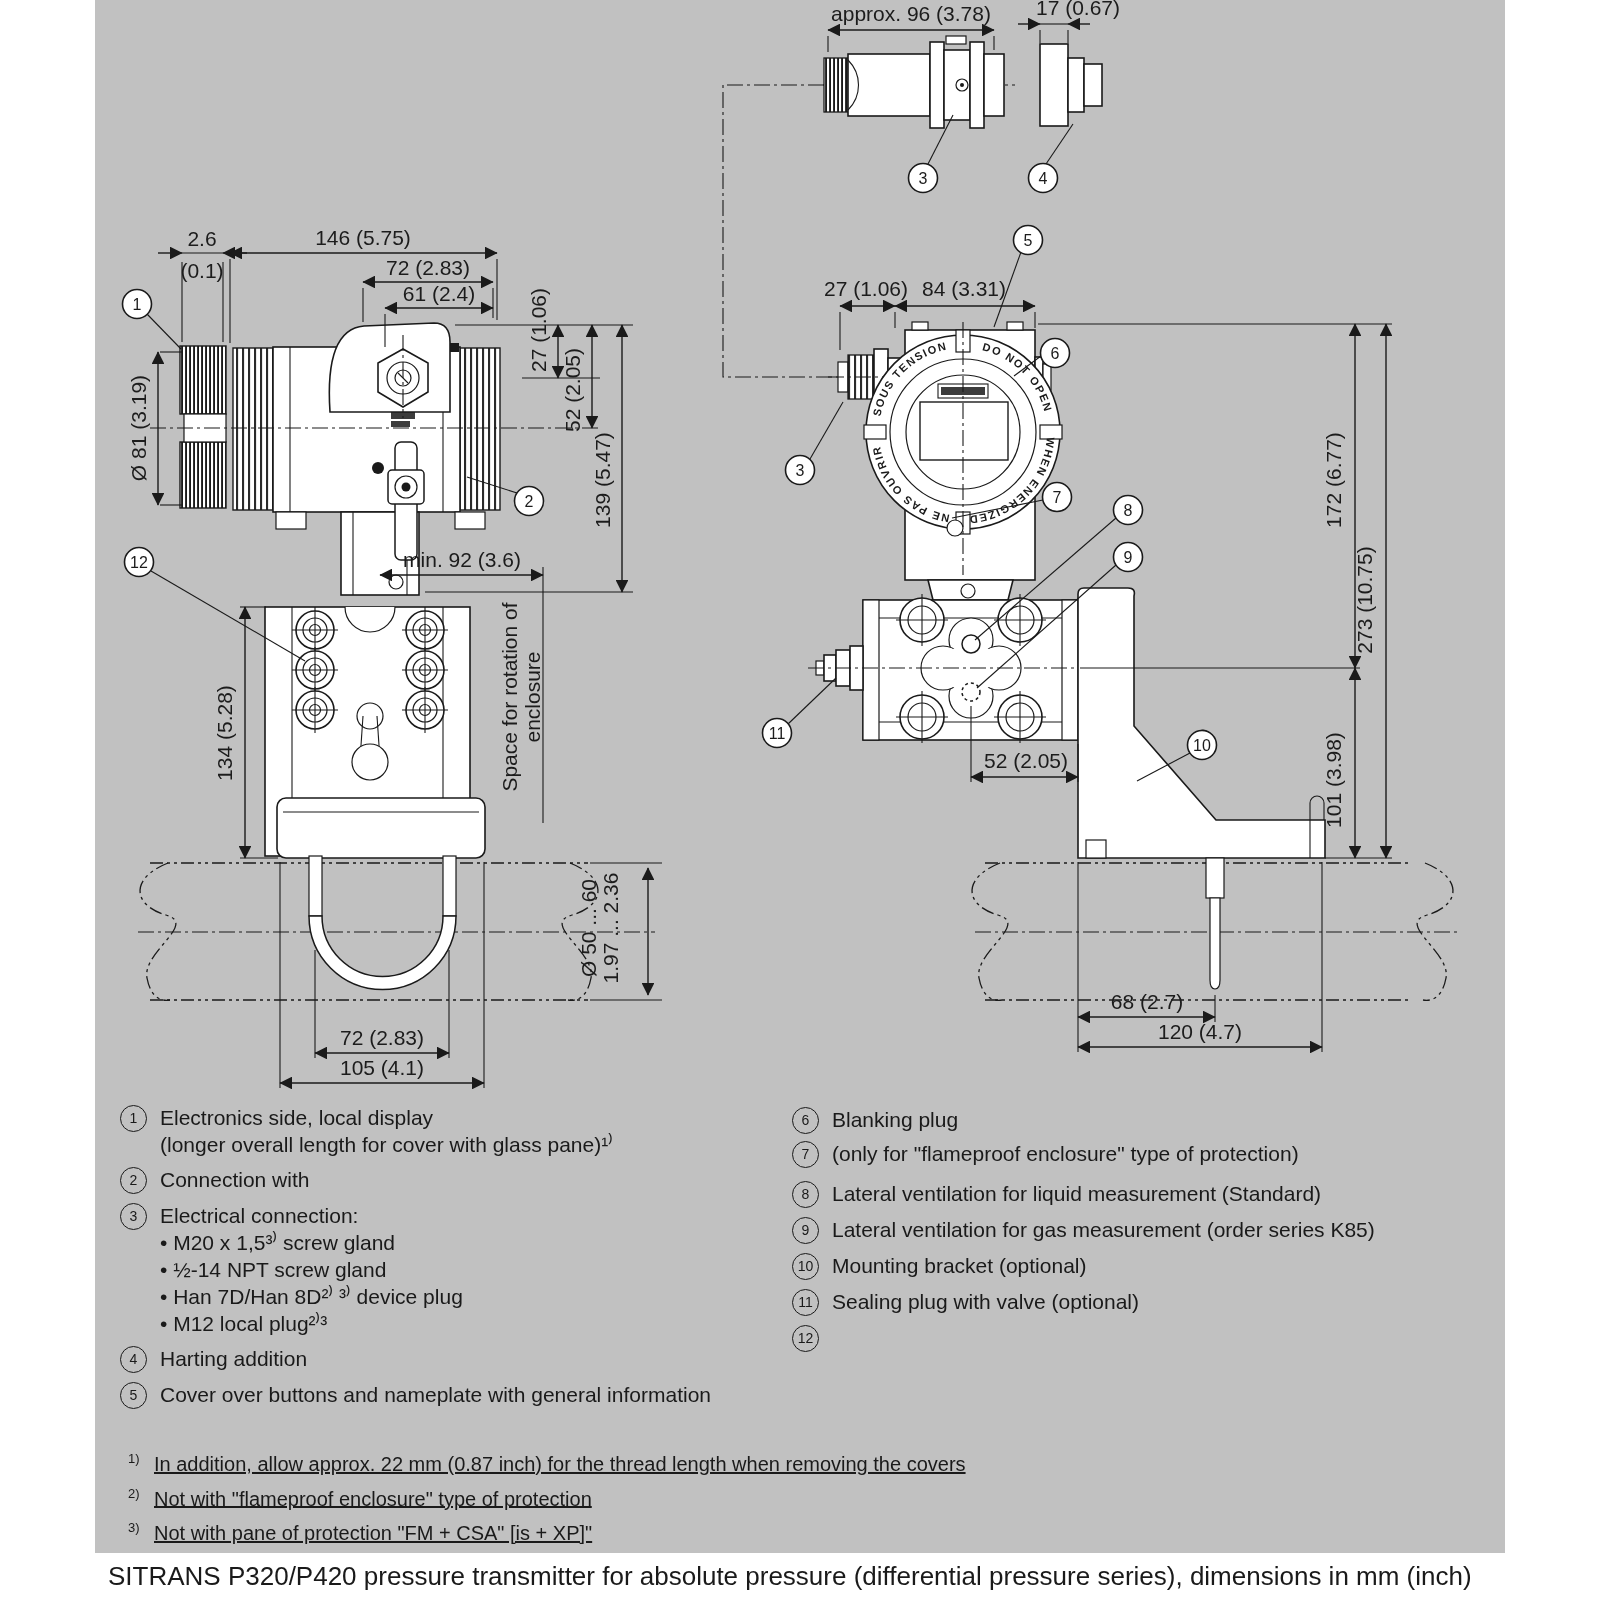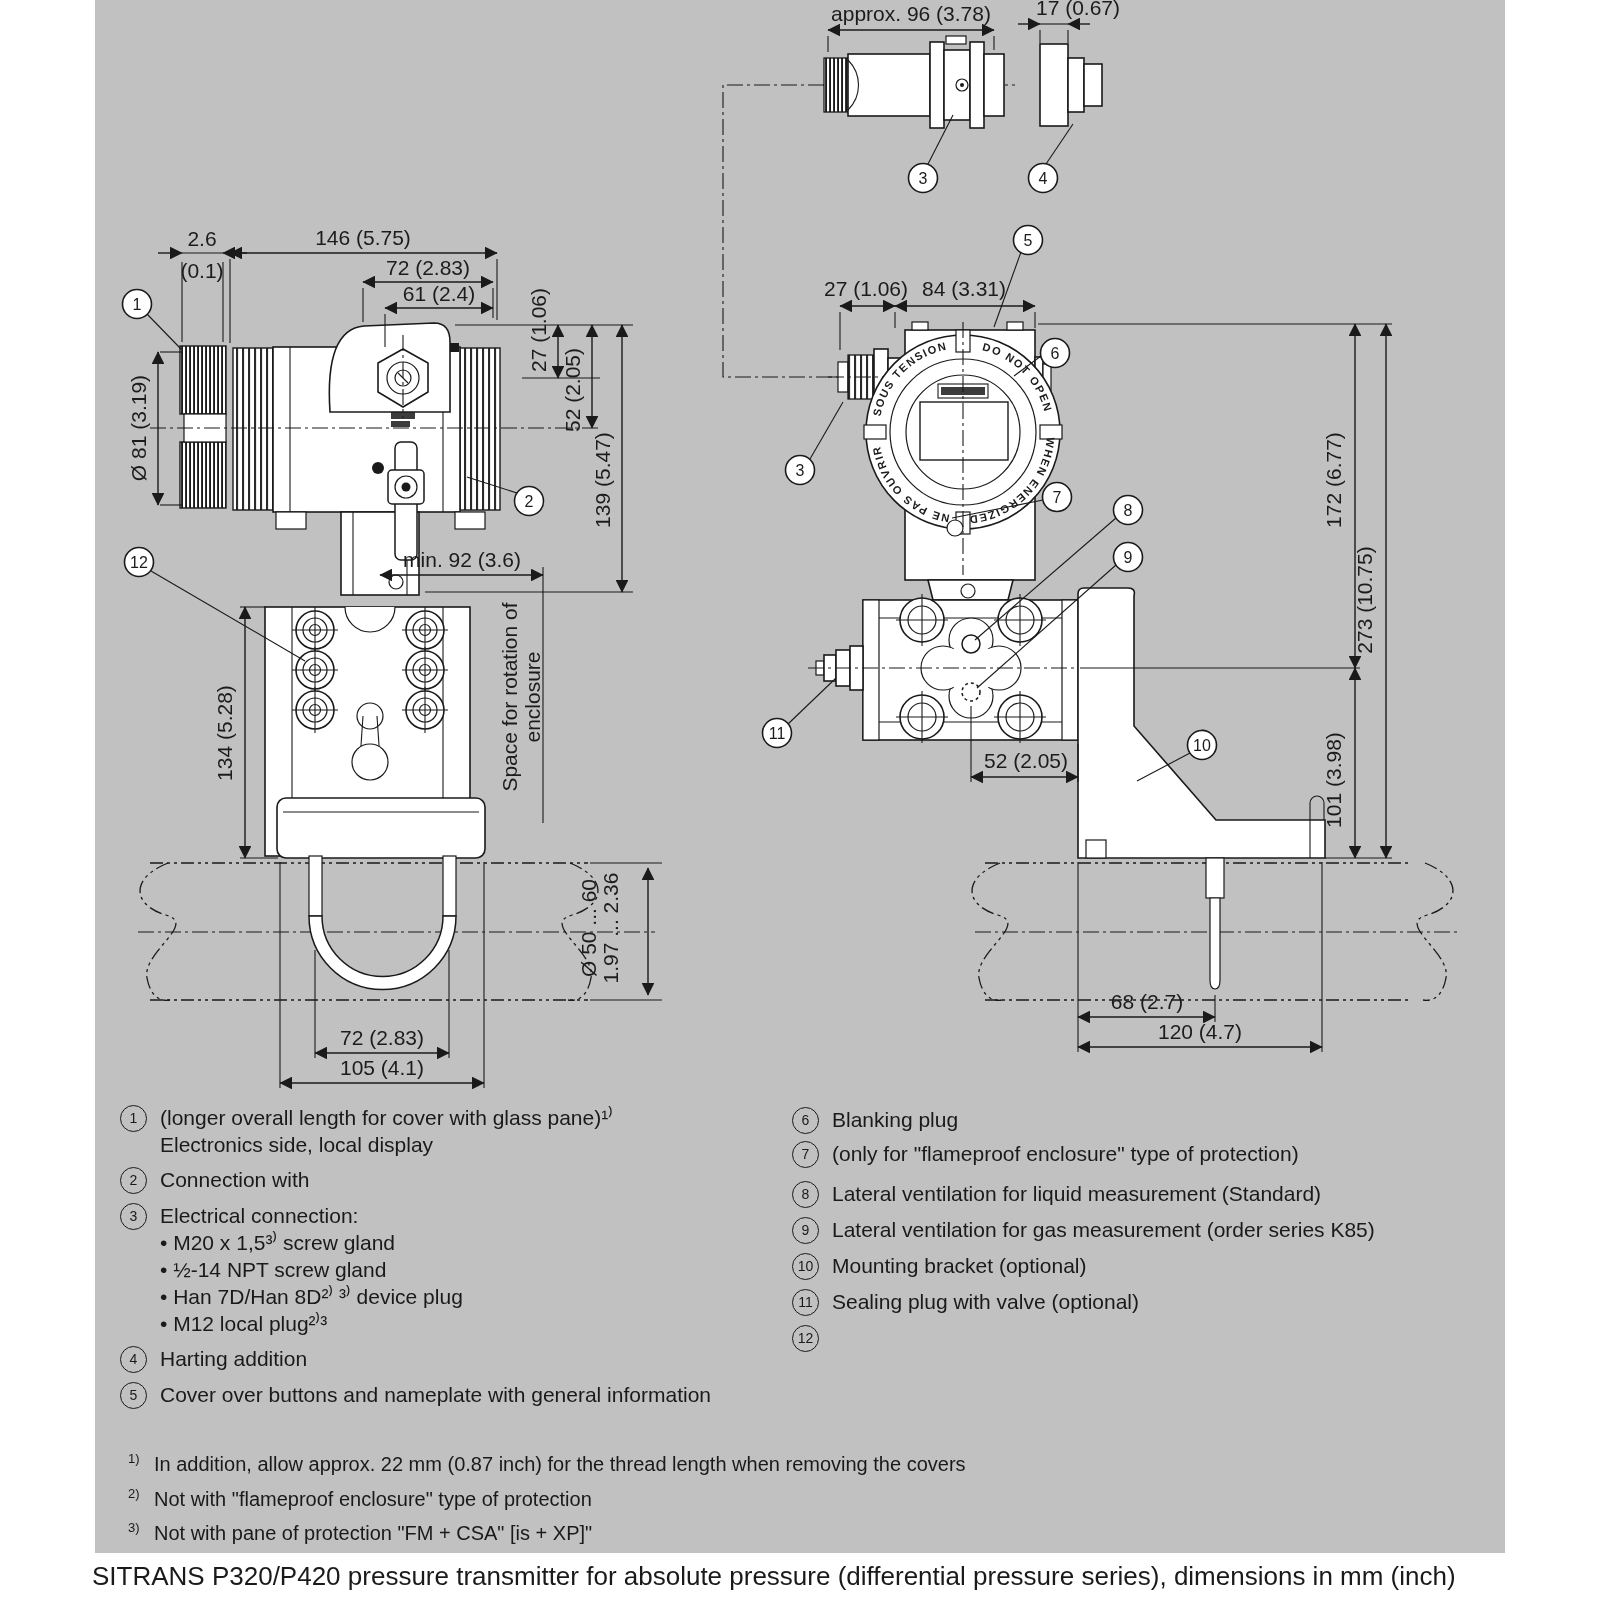--- a/index.html
+++ b/index.html
@@ -22,21 +22,21 @@
          letter-spacing:1.5px;text-anchor:middle;}
   
   .legend{position:absolute;}
   .lg-item{display:flex;gap:13px;align-items:flex-start;}
   .lg-num{flex:0 0 auto;width:25px;height:25px;border:1.7px solid #1a1a1a;border-radius:50%;
           text-align:center;line-height:24px;font-size:14px;margin-top:1px;background:transparent;}
   .lg-text{font-size:21px;line-height:27px;}
   .footnotes{position:absolute;}
   .fn-row{font-size:20px;line-height:29px;white-space:nowrap;}
   .fn-mark{font-size:13px;vertical-align:super;display:inline-block;width:26px;}
-  .caption{position:absolute;left:92px;top:1561px;font-size:26px;color:#1a1a1a;white-space:nowrap;}
+  .caption{position:absolute;left:108px;top:1561px;font-size:26px;color:#1a1a1a;white-space:nowrap;}
 </style>
 </head>
 <body>
 
 <div class="page">
   <div class="panel">
 
     <svg width="1410" height="1553" viewBox="95 0 1410 1553">
       <defs>
         <marker id="arr" viewBox="0 0 10 10" refX="9.5" refY="5" markerWidth="9" markerHeight="9" orient="auto-start-reverse">
@@ -471,22 +471,22 @@
           <circle cx="777" cy="733" r="14.5" class="wh"></circle>
           <text x="777" y="739" class="cot">11</text>
         </g>
       </g>
     </svg>
 
     <div class="legend" style="left:25px;top:1104px;width:650px;">
       <div class="lg-item" style="margin-bottom:8px;">
         <span class="lg-num">1</span>
         <div class="lg-text">
+          <div>Electronics side, local display</div>
           <div>(longer overall length for cover with glass pane)¹⁾</div>
-          <div>Electronics side, local display</div>
         </div>
       </div>
       <div class="lg-item" style="margin-bottom:8px;">
         <span class="lg-num">2</span>
         <div class="lg-text">
             <div>Connection with</div>
           </div>
       </div>
       <div class="lg-item" style="margin-bottom:8px;">
         <span class="lg-num">3</span>
@@ -547,21 +547,21 @@
         <span class="lg-num">11</span>
         <div class="lg-text">
             <div>Sealing plug with valve (optional)</div>
           </div>
       </div>
       <div class="lg-item">
         <span class="lg-num">12</span>
       </div>
     </div>
 
-    <div class="footnotes" style="left:33px;top:1444px;">
+    <div class="footnotes" style="left:33px;top:1444px;text-decoration:underline;">
       <div class="fn-row">
         <span class="fn-mark">1)</span><span>In addition, allow approx. 22 mm (0.87 inch) for the thread length when removing the covers</span>
       </div>
       <div class="fn-row">
         <span class="fn-mark">2)</span><span>Not with "flameproof enclosure" type of protection</span>
       </div>
       <div class="fn-row">
         <span class="fn-mark">3)</span><span>Not with pane of protection "FM + CSA" [is + XP]"</span>
       </div>
     </div>

